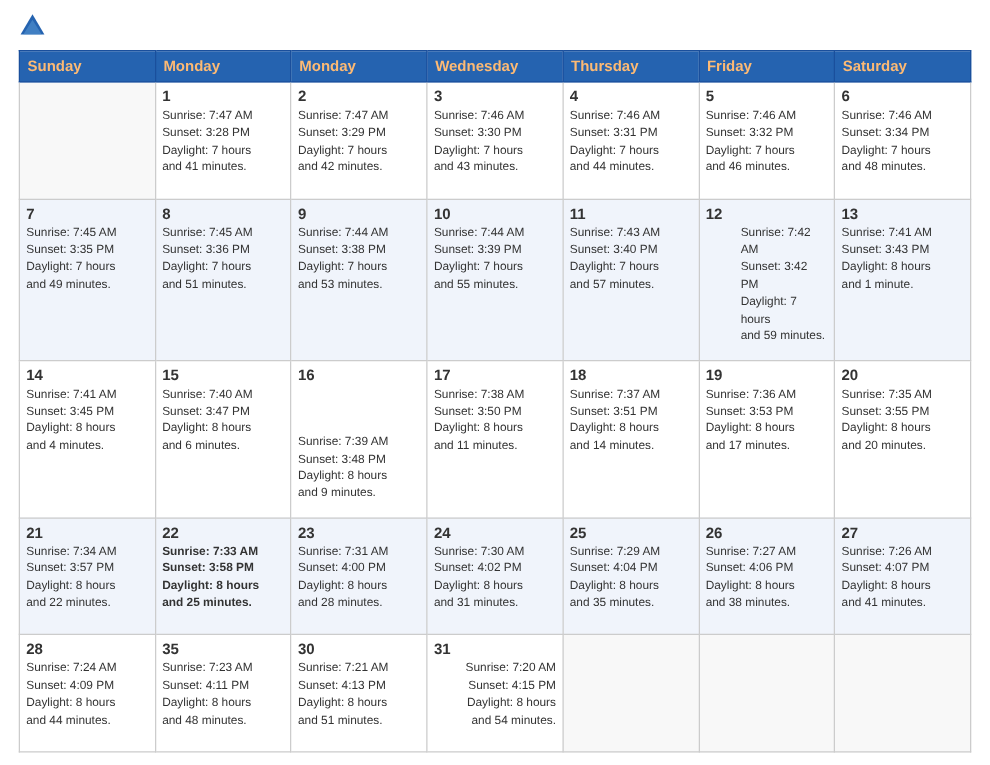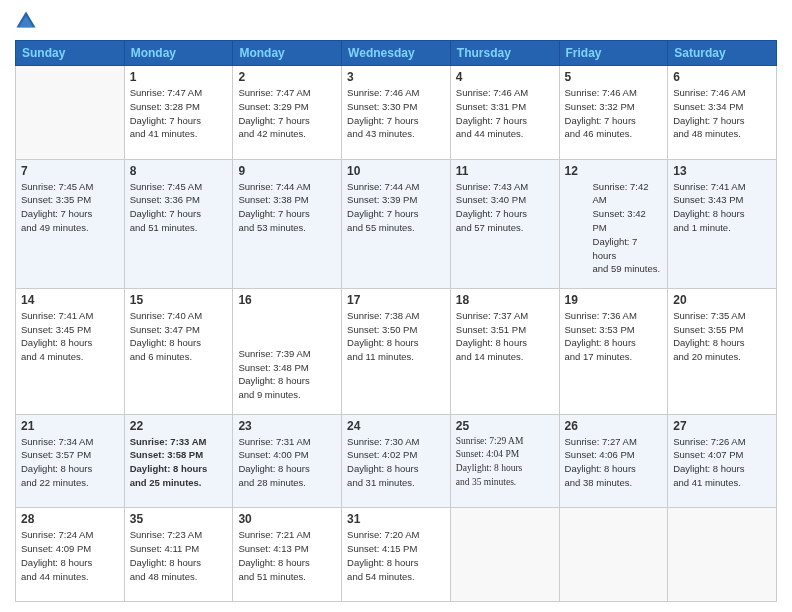--- a/index.html
+++ b/index.html
@@ -52,21 +52,21 @@
       color: #555;
     }
     .calendar {
       flex: 1;
       border-collapse: collapse;
       width: 100%;
       table-layout: fixed;
     }
     .calendar th {
       background: #2563b0;
-      color: #7dd3fc;
+      color: #fdba74;
       text-align: left;
       padding: 5px 6px;
       font-size: 12px;
       border: 1px solid #1a4f9c;
     }
     .calendar td {
       border: 1px solid #ccc;
       vertical-align: top;
       padding: 4px 5px;
       font-size: 10px;
@@ -301,21 +301,21 @@
           </td>
           <td>
             <span class="day-number">24</span>
             <div class="day-info" style="white-space: pre-line;">Sunrise: 7:30 AM
 Sunset: 4:02 PM
 Daylight: 8 hours
 and 31 minutes.</div>
           </td>
           <td>
             <span class="day-number">25</span>
-            <div class="day-info" style="white-space: pre-line; font-family: Liberation Serif, serif;">Sunrise: 7:29 AM
+            <div class="day-info" style="white-space: pre-line;">Sunrise: 7:29 AM
 Sunset: 4:04 PM
 Daylight: 8 hours
 and 35 minutes.</div>
           </td>
           <td>
             <span class="day-number">26</span>
             <div class="day-info" style="white-space: pre-line;">Sunrise: 7:27 AM
 Sunset: 4:06 PM
 Daylight: 8 hours
 and 38 minutes.</div>
@@ -345,21 +345,21 @@
           </td>
           <td>
             <span class="day-number">30</span>
             <div class="day-info" style="white-space: pre-line;">Sunrise: 7:21 AM
 Sunset: 4:13 PM
 Daylight: 8 hours
 and 51 minutes.</div>
           </td>
           <td>
             <span class="day-number">31</span>
-            <div class="day-info" style="white-space: pre-line;">Sunrise: 7:20 AM
+            <div class="day-info" style="white-space: pre-line; text-align: right;">Sunrise: 7:20 AM
 Sunset: 4:15 PM
 Daylight: 8 hours
 and 54 minutes.</div>
           </td>
           <td class="empty"></td>
           <td class="empty"></td>
           <td class="empty"></td>
         </tr>
       </tbody>
   </table>

